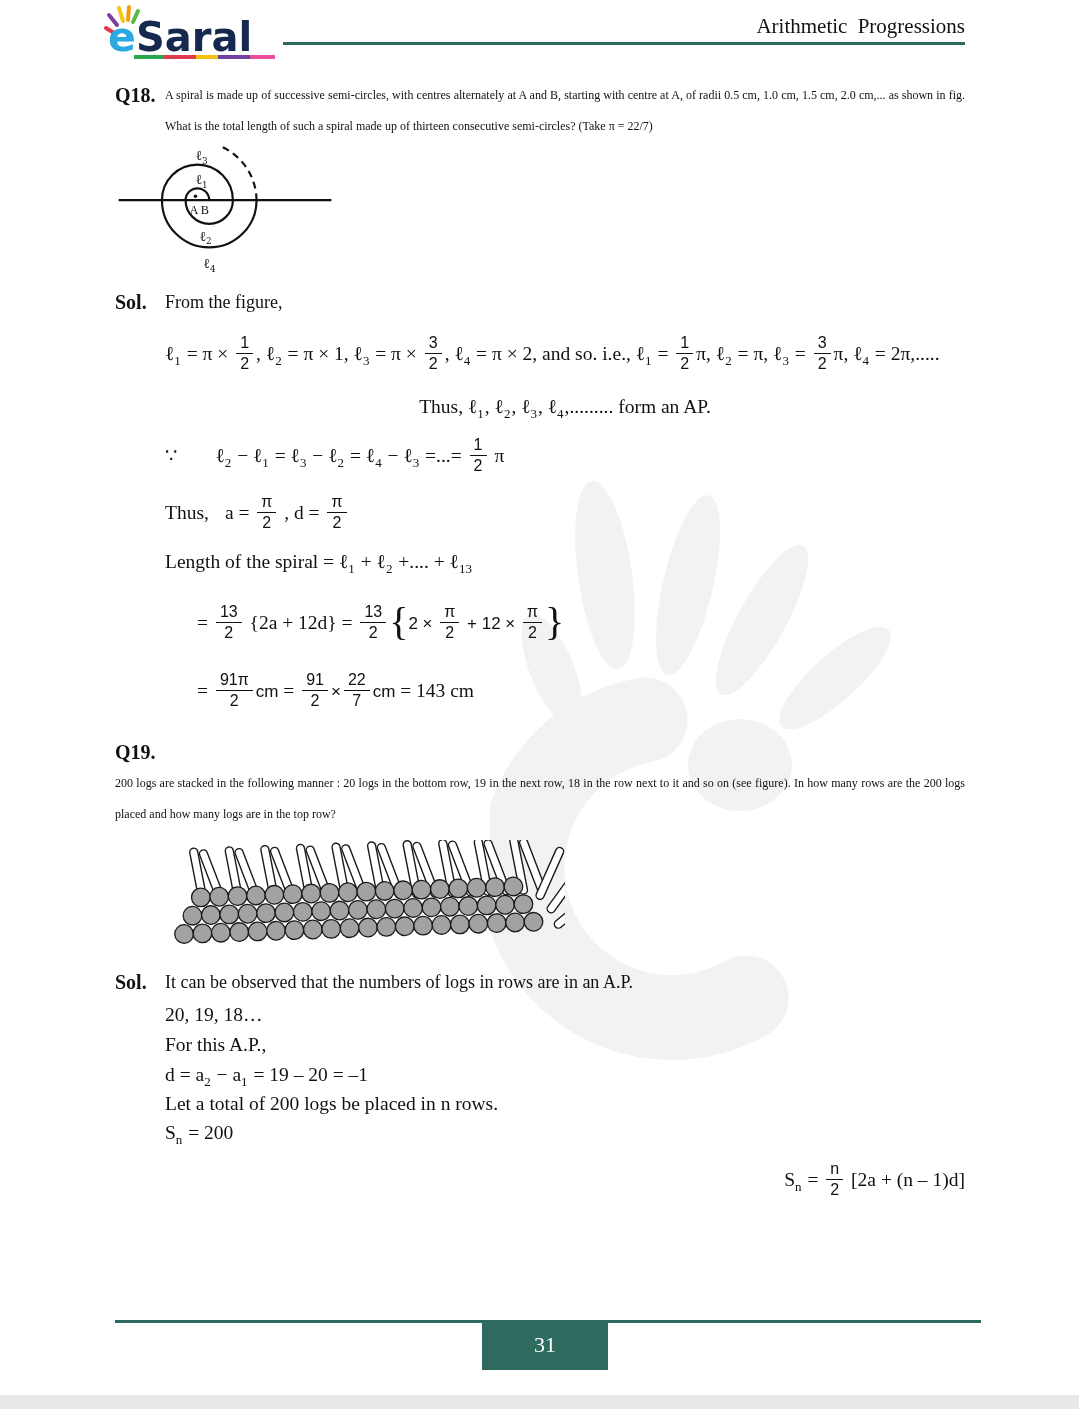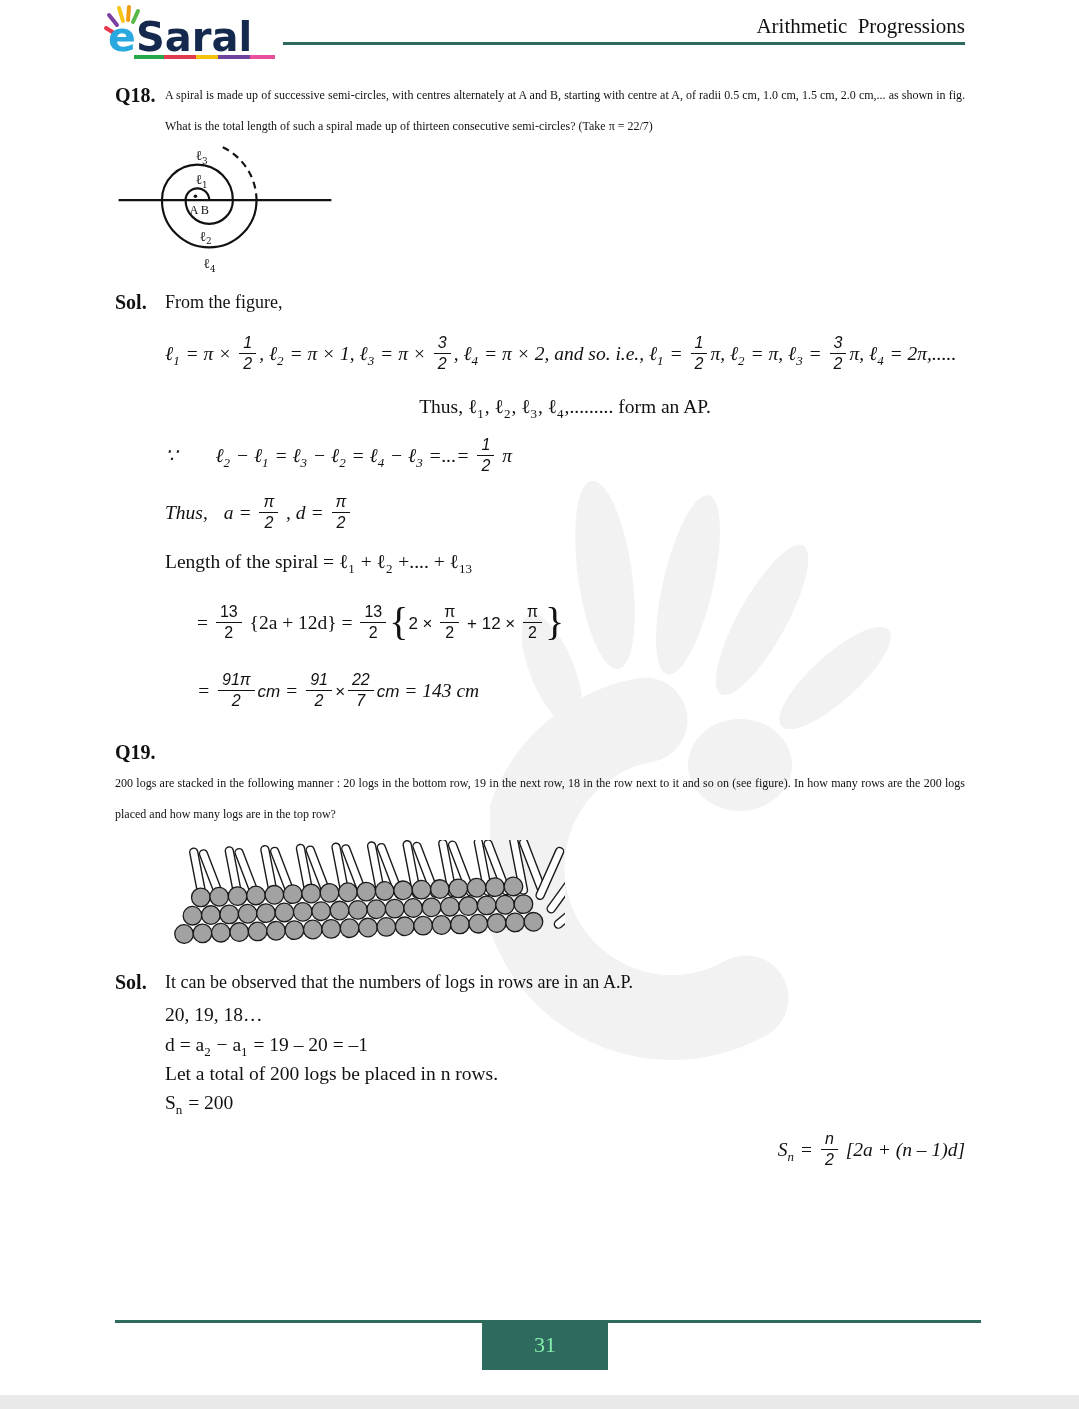--- a/index.html
+++ b/index.html
@@ -15,21 +15,21 @@
   .main{position:absolute;left:115px;top:80px;width:850px;z-index:1;}
   .row{display:flex;align-items:flex-start;}
   .rlabel{width:50px;flex:none;font-weight:bold;font-size:20px;line-height:31px;}
   .rbody{flex:1;}
   .ptext{font-size:12px;line-height:31px;text-align:justify;}
   .introline{font-size:18px;line-height:30px;}
   .fig18{width:220px;margin:2px auto 0 auto;height:133px;}
   .fig19{width:420px;height:106px;margin:10px 0 0 30px;}
   
   .mline{font-size:19.5px;white-space:nowrap;height:30px;line-height:30px;margin-left:50px;}
-  .tall{height:52px;line-height:52px;font-style:italic;}
+  .tall{height:52px;line-height:52px;}
   .taller{height:72px;line-height:72px;}
   .ind{margin-left:82px;}
   .mfrac{display:inline-flex;flex-direction:column;align-items:center;vertical-align:middle;
          font-family:"Liberation Sans","DejaVu Sans",sans-serif;font-size:16px;line-height:1.15;
          margin:0 3px;position:relative;top:-2px;}
   .mfrac .num{border-bottom:1.6px solid #111;padding:0 4px 1px 4px;}
   .mfrac .den{padding-top:1px;}
   .msub{font-size:13px;vertical-align:-5px;margin-right:1px;}
   .msp{display:inline-block;width:38px;}
   .msp2{display:inline-block;width:16px;}
@@ -38,21 +38,21 @@
   
   .spiral-stroke{fill:none;stroke:#111;stroke-width:2.2;}
   .spiral-dash{fill:none;stroke:#111;stroke-width:2.2;stroke-dasharray:7 5;}
   .figlabel{font-size:14px;fill:#111;font-family:"DejaVu Serif",serif;}
   .figsub{font-size:9px;}
   .logcircle{fill:#a2a2a2;stroke:#1a1a1a;stroke-width:1.3;}
   .logcap{fill:#ffffff;stroke:#1a1a1a;stroke-width:1.4;}
   
   .ftr-rule{position:absolute;left:115px;top:1320px;width:866px;height:3px;background:#2e6b5e;z-index:1;}
   .pagebox{position:absolute;left:482px;top:1320px;width:126px;height:50px;background:#2e6b5e;z-index:2;
-           display:flex;align-items:center;justify-content:center;color:#86efac;font-size:22px;}
+           display:flex;align-items:center;justify-content:center;color:#ffffff;font-size:22px;}
   .bottom-strip{position:absolute;left:0;bottom:0;width:100%;height:14px;background:#e9e9e9;z-index:3;}
 </style>
 </head>
 <body>
 
 <div class="page">
 
   <svg class="wm" width="580" height="760" viewBox="0 0 580 760" aria-hidden="true">
     <g fill="#f2f2f2" stroke="none">
       <ellipse cx="115" cy="155" rx="27" ry="95" transform="rotate(-8 115 155)"></ellipse>
@@ -264,20 +264,21 @@
       </g>
     </svg>
 
     
     <div class="row" style="margin-top:17px;">
       <span class="rlabel">Sol.</span>
       <div class="rbody introline">It can be observed that the numbers of logs in rows are in an A.P.</div>
     </div>
 
     <div class="mline" style="margin-top:2px;"><span class="mtx">20, 19, 18…</span></div>
+    <div class="mline"><span class="mtx">For this A.P.,</span></div>
     <div class="mline"><span class="mtx">d = a</span><span class="msub">2</span><span class="mtx"> − a</span><span class="msub">1</span><span class="mtx"> = 19 – 20 = –1</span></div>
     <div class="mline" style="height:28px;line-height:28px;"><span class="mtx">Let a total of 200 logs be placed in n rows.</span></div>
     <div class="mline"><span class="mtx">S</span><span class="msub">n</span><span class="mtx"> = 200</span></div>
     <div class="mline tall" style="margin-top:6px;text-align:right;"><span class="mtx">S</span><span class="msub">n</span><span class="mtx"> = </span><span class="mfrac">
           <span class="num">n</span>
           <span class="den">2</span>
         </span><span class="mtx"> [2a + (n – 1)d]</span></div>
 
   </div>
 

